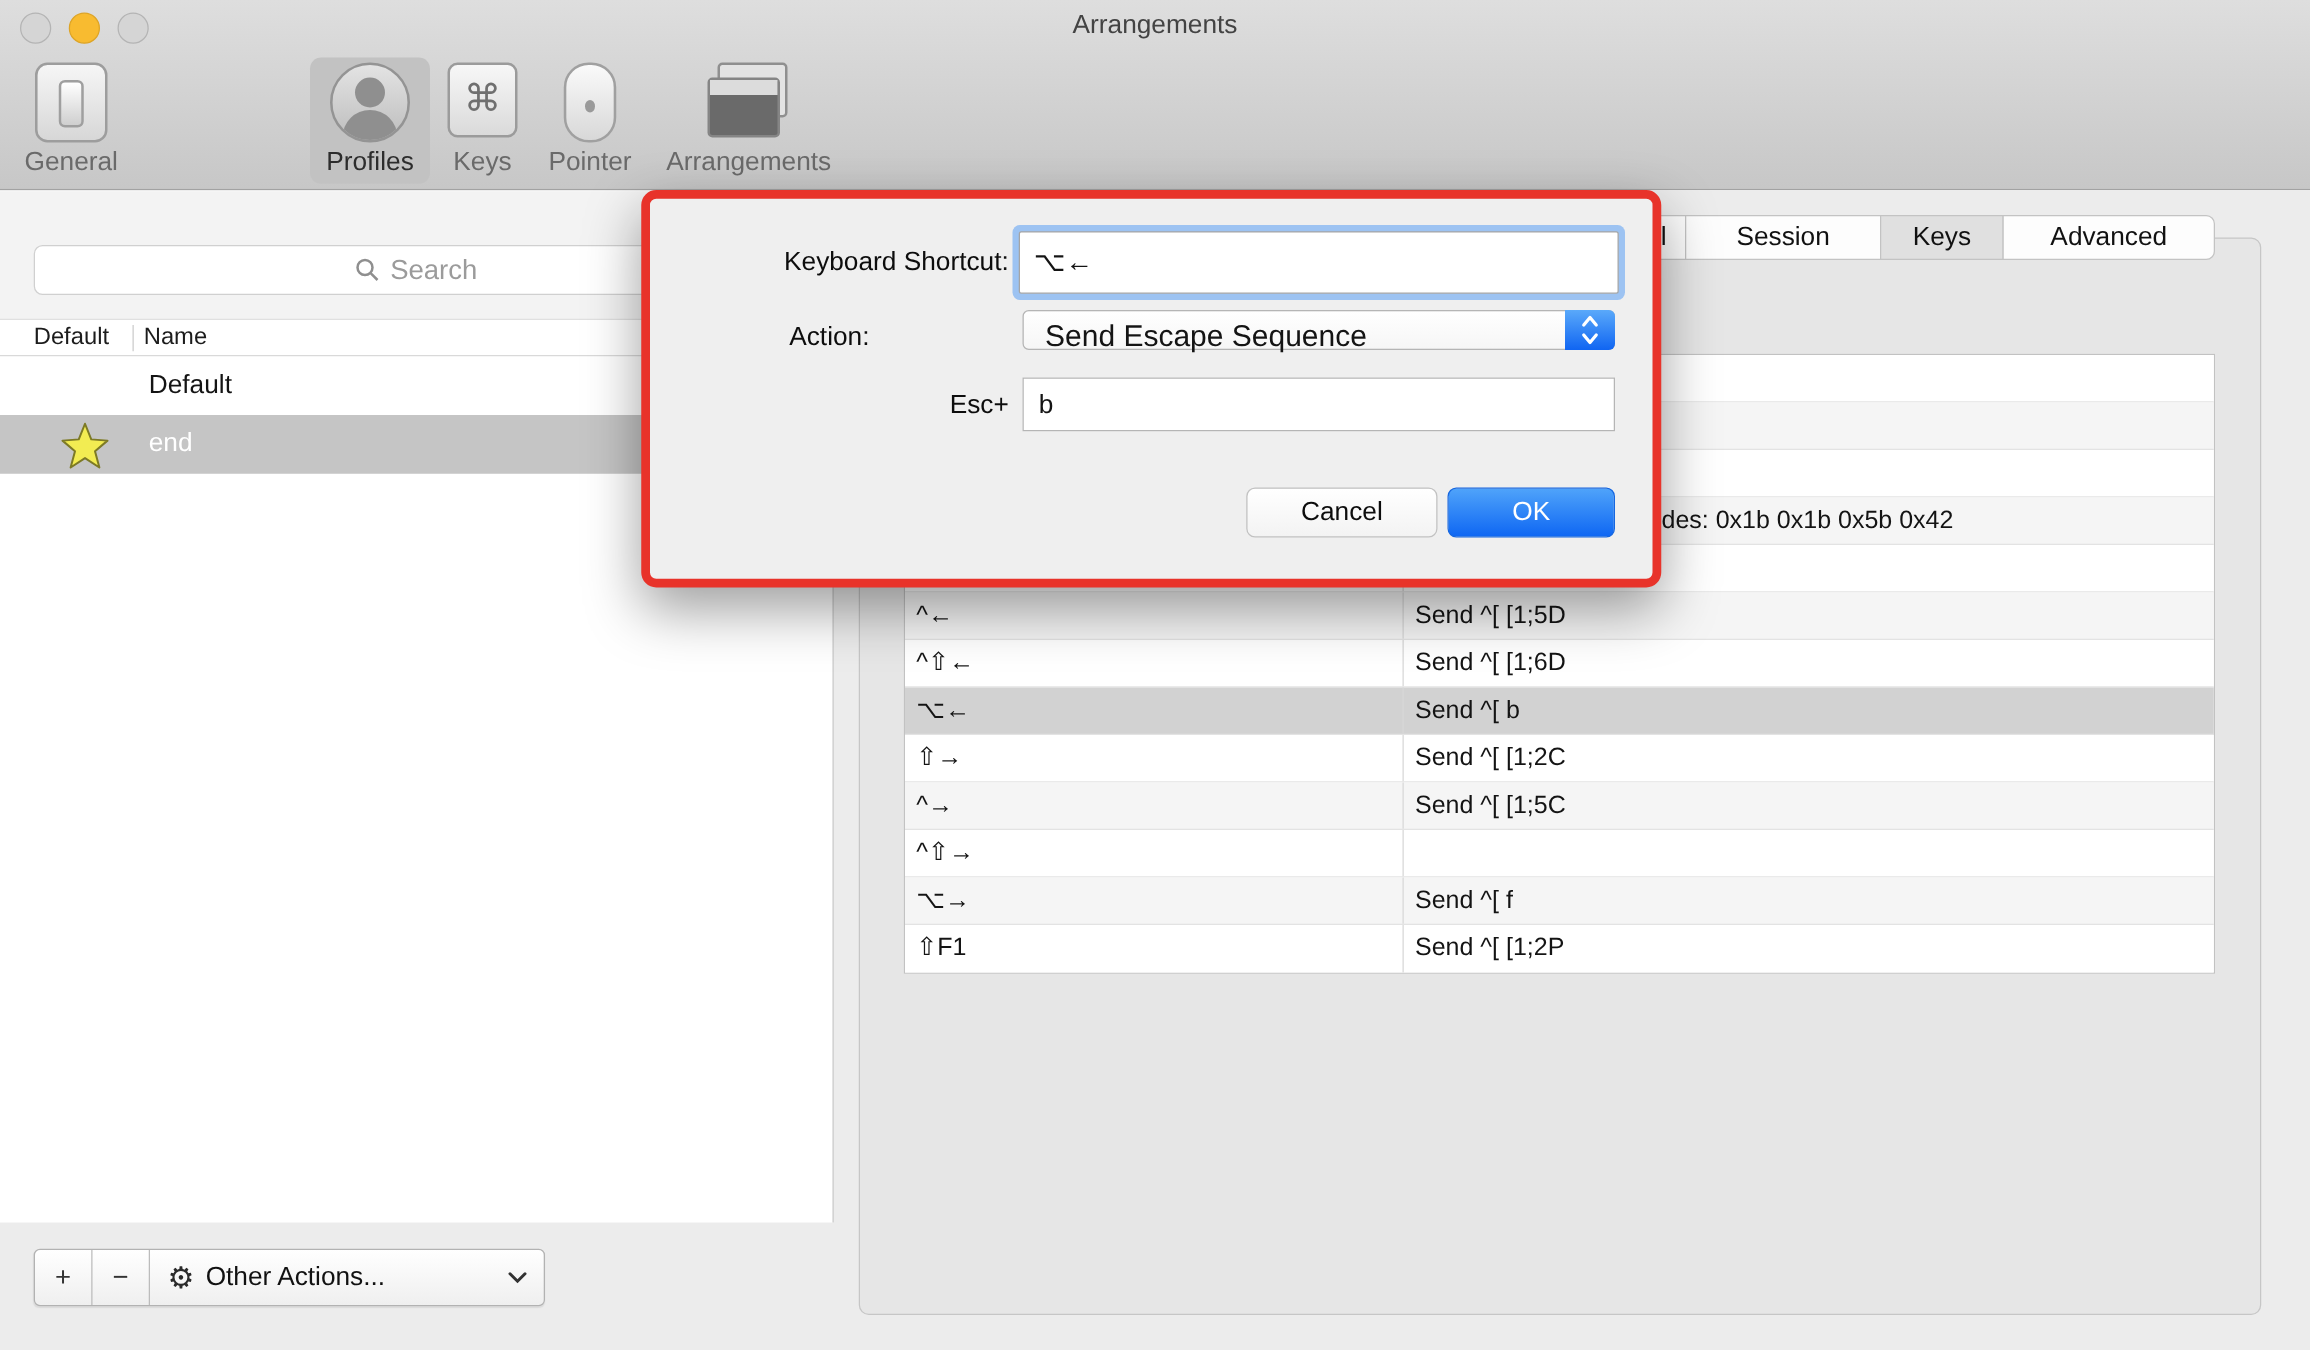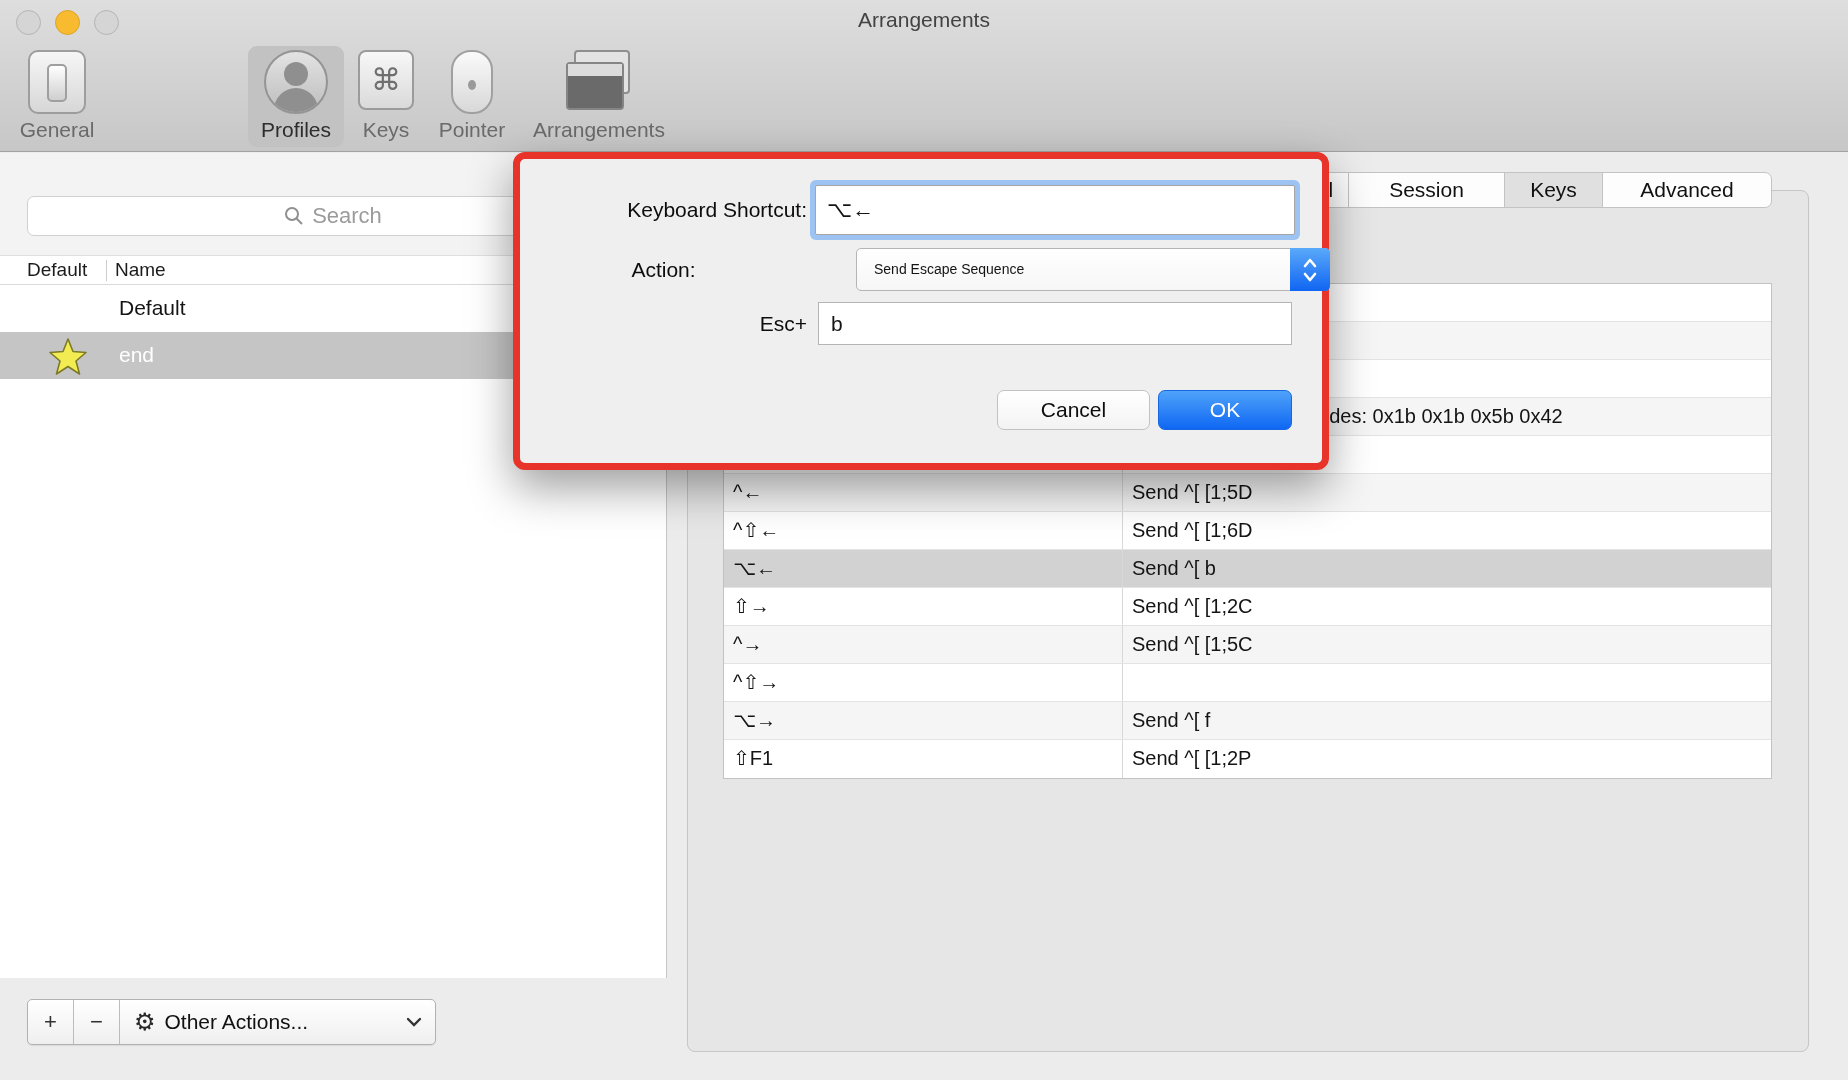--- a/index.html
+++ b/index.html
@@ -77,21 +77,21 @@
   .radio { position:absolute; width:26px; height:26px; border-radius:50%; background:radial-gradient(#ffffff,#f0f0f0); border:1px solid #c0c0c0; }
   .radio.on { background:linear-gradient(#5fa6f9,#1268f0); border-color:#1b63d6; }
   .radio.on::after { content:""; position:absolute; left:8px; top:8px; width:8px; height:8px; border-radius:50%; background:#ffffff; }
   .radio-lbl { position:absolute; font-size:21px; color:#111; }
   .checkbox { position:absolute; left:723px; top:963px; width:23px; height:23px; background:#ffffff; border:1px solid #b9b9b9; border-radius:4px; }
 
   
   .dialog { position:absolute; left:513px; top:152px; width:816px; height:318px; background:#efefef; border:7px solid #e8332a; border-radius:12px; box-shadow:0 18px 45px rgba(0,0,0,0.38); z-index:50; }
   .dlg-label { position:absolute; left:0; width:287px; text-align:right; font-size:21px; color:#0d0d0d; }
   .field-ks { position:absolute; left:295px; top:26px; width:480px; height:50px; background:#ffffff; border:1px solid #a5a5a5; border-radius:2px; box-shadow:0 0 0 5px #9dc3f2; font-size:22px; line-height:48px; padding-left:11px; }
-  .popup { position:absolute; left:298px; top:89px; width:474px; height:43px; background:linear-gradient(#ffffff,#f6f6f6); border:1px solid #b5b5b5; border-radius:5px; font-size:14px; line-height:41px; padding-left:17px;margin-left:38px; }
+  .popup { position:absolute; left:298px; top:89px; width:474px; height:32px; background:linear-gradient(#ffffff,#f6f6f6); border:1px solid #b5b5b5; border-radius:5px; font-size:24px; line-height:41px; padding-left:17px; }
   .popup .stepper { position:absolute; right:-1px; top:-1px; bottom:-1px; width:40px; background:linear-gradient(#5aa9fa,#1065f2); border-radius:0 5px 5px 0; display:flex; align-items:center; justify-content:center; }
   .field-esc { position:absolute; left:298px; top:143px; width:474px; height:43px; background:#ffffff; border:1px solid #b5b5b5; font-size:21px; line-height:41px; padding-left:12px; }
   .btn { position:absolute; top:231px; height:40px; border-radius:7px; font-size:21px; text-align:center; line-height:38px; }
   .btn.cancel { left:477px; width:153px; background:linear-gradient(#ffffff,#f3f3f3); border:1px solid #c2c2c2; color:#0d0d0d; }
   .btn.ok { left:638px; width:134px; background:linear-gradient(#4fa3fa,#0f67f3); border:1px solid #1667e0; color:#ffffff; }
 </style>
 </head>
 <body>
 
 <div class="header">

